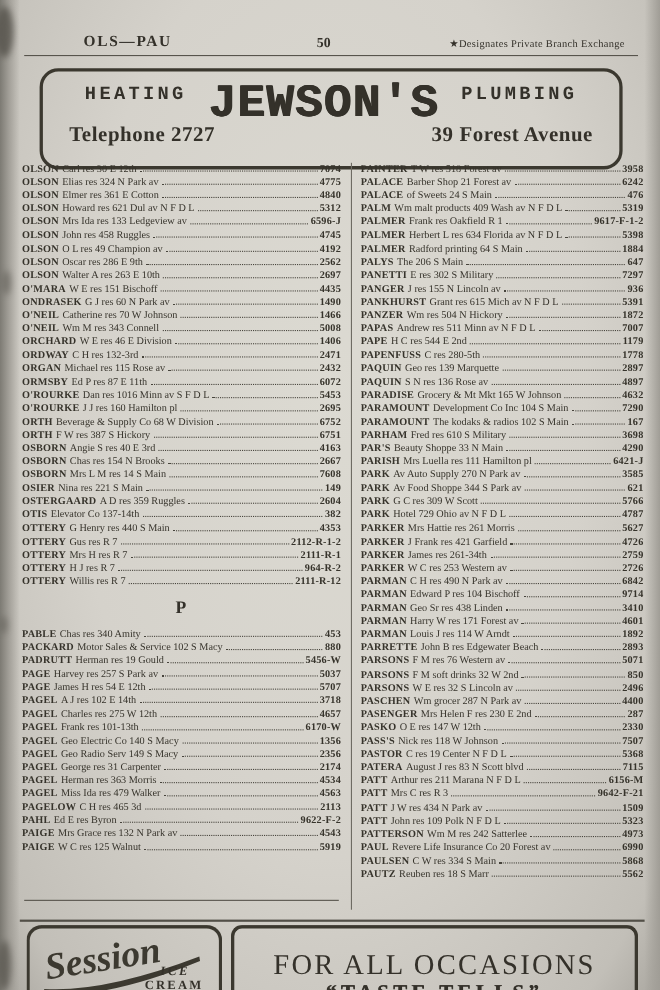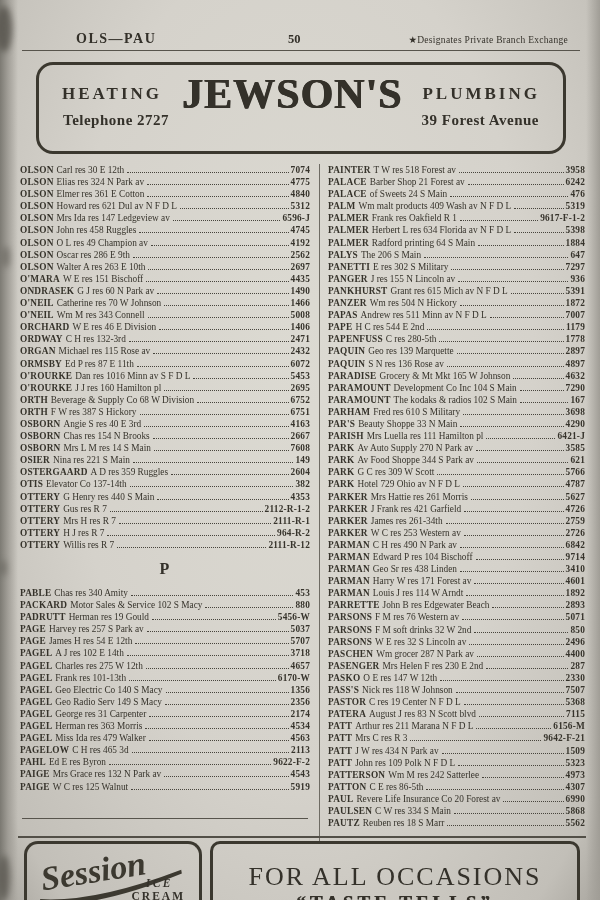--- a/index.html
+++ b/index.html
@@ -29,29 +29,29 @@
   
   .page-header{position:absolute;top:31px;left:0;right:0;height:18px;}
   .hdr-left{position:absolute;left:76px;top:0;font-size:14px;font-weight:bold;letter-spacing:1.5px;}
   .hdr-page{position:absolute;left:288px;top:1px;font-size:12.5px;font-weight:bold;}
   .hdr-right{position:absolute;right:32px;top:3px;font-size:9.5px;letter-spacing:.3px;margin-left:32px;}
   .hdr-rule{position:absolute;top:50px;left:22px;right:20px;border-top:1.7px solid #57544c;}
 
   
   .top-ad{position:absolute;top:62px;left:36px;right:34px;height:86px;
     border:3px solid #3b382f;border-radius:17px;}
-  .ad-row1{display:flex;justify-content:center;align-items:center;gap:20px;margin-top:12px;}
+  .ad-row1{display:flex;justify-content:center;align-items:flex-start;gap:20px;margin-top:12px;font-family:Liberation Mono, monospace;}
   .ad-side{font-size:17px;font-weight:bold;letter-spacing:3px;}
   .ad-brand{font-size:42px;font-weight:bold;letter-spacing:1px;line-height:34px;
     text-shadow:.7px 0 0 currentColor,-0.3px 0 0 currentColor;}
   .ad-row2{display:flex;justify-content:space-between;padding:0 24px;margin-top:1px;
-    font-size:15px;font-weight:bold;letter-spacing:.5px;}
+    font-size:19px;font-weight:bold;letter-spacing:.5px;}
 
   
-  .columns{position:absolute;top:164px;left:20px;right:15px;height:679px;display:flex;}
+  .columns{position:absolute;top:148px;left:20px;right:15px;height:679px;display:flex;}
   .col-left{width:290px;padding-right:9px;border-right:1px solid #6e6b63;}
   .col-right{flex:1;padding-left:8px;}
   .entry{display:flex;align-items:baseline;font-size:9.3px;line-height:12.1px;
     white-space:nowrap;overflow:hidden;color:#36332b;}
   .entry .nm{font-weight:bold;letter-spacing:.2px;margin-right:3px;flex:none;}
   .entry .dt{flex:none;}
   .entry .leader{flex:1;min-width:5px;border-bottom:1.7px dotted #47443c;margin:0 2px 2px 3px;}
   .entry .num{font-weight:bold;flex:none;letter-spacing:.2px;}
   .section-heading{height:36px;line-height:36px;text-align:center;
     font-size:16px;font-weight:bold;letter-spacing:1px;}
@@ -124,21 +124,21 @@
           <span class="num">4840</span>
         </div>
         <div class="entry">
           <span class="nm">OLSON</span>
           <span class="dt">Howard res 621 Dul av N F D L</span>
           <span class="leader"></span>
           <span class="num">5312</span>
         </div>
         <div class="entry">
           <span class="nm">OLSON</span>
-          <span class="dt">Mrs Ida res 147 Ledgeview av</span>
+          <span class="dt">Mrs Ida res 133 Ledgeview av</span>
           <span class="leader"></span>
           <span class="num">6596-J</span>
         </div>
         <div class="entry">
           <span class="nm">OLSON</span>
           <span class="dt">John res 458 Ruggles</span>
           <span class="leader"></span>
           <span class="num">4745</span>
         </div>
         <div class="entry">
@@ -700,26 +700,20 @@
           <span class="nm">PATT</span>
           <span class="dt">John res 109 Polk N F D L</span>
           <span class="leader"></span>
           <span class="num">5323</span>
         </div>
         <div class="entry">
           <span class="nm">PATTERSON</span>
           <span class="dt">Wm M res 242 Satterlee</span>
           <span class="leader"></span>
           <span class="num">4973</span>
-        </div>
-        <div class="entry">
-          <span class="nm">PATTON</span>
-          <span class="dt">C E res 86-5th</span>
-          <span class="leader"></span>
-          <span class="num">4307</span>
         </div>
         <div class="entry">
           <span class="nm">PAUL</span>
           <span class="dt">Revere Life Insurance Co 20 Forest av</span>
           <span class="leader"></span>
           <span class="num">6990</span>
         </div>
         <div class="entry">
           <span class="nm">PAULSEN</span>
           <span class="dt">C W res 334 S Main</span>

